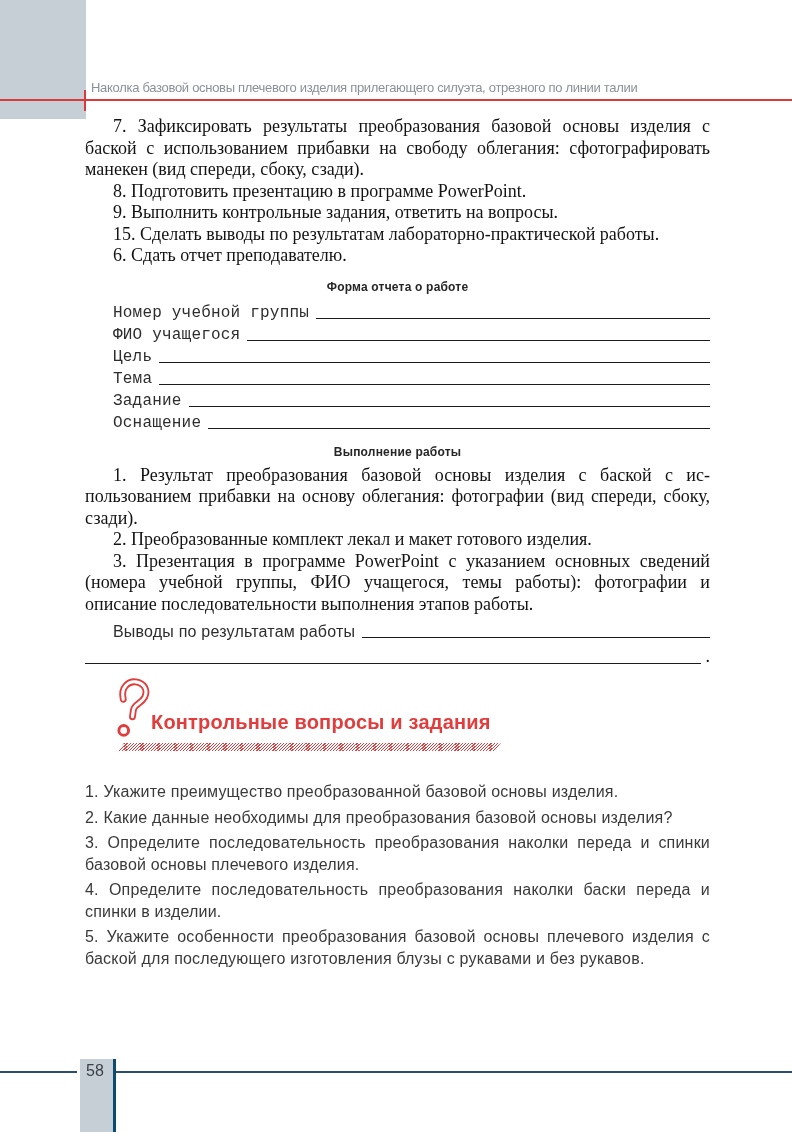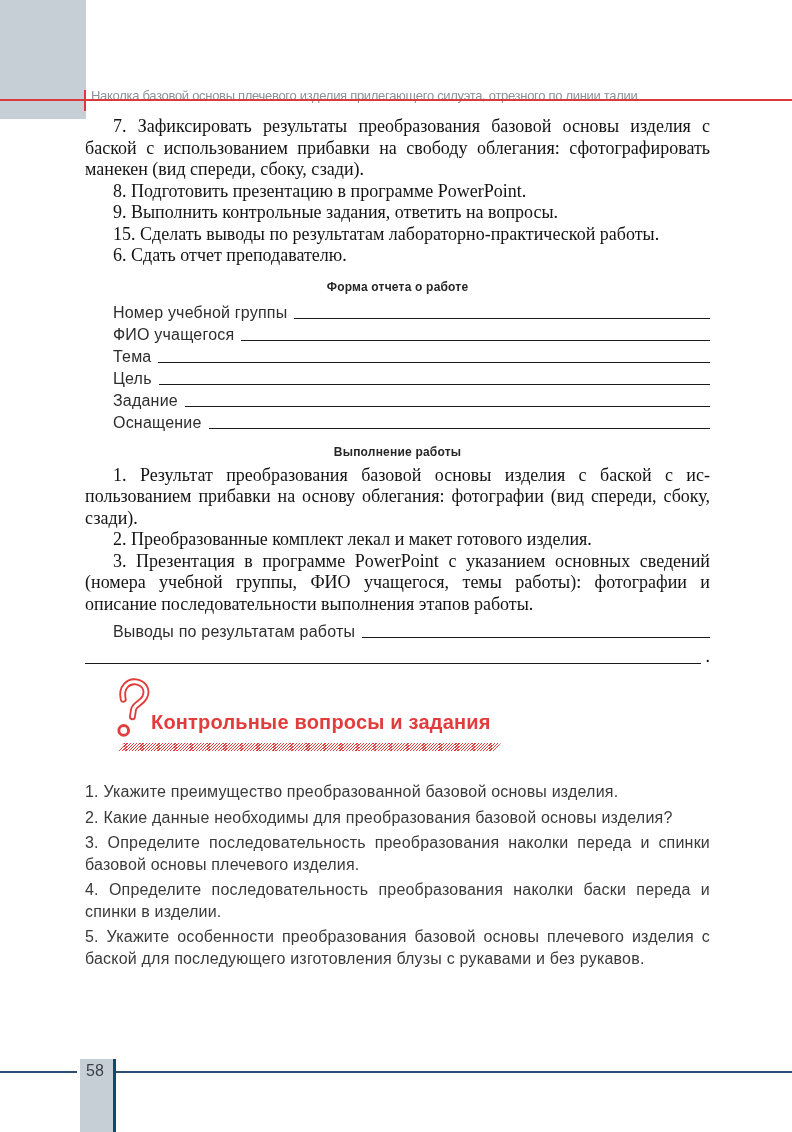--- a/index.html
+++ b/index.html
@@ -4,21 +4,21 @@
 <style>
   html,body { margin:0; padding:0; background:#ffffff; }
   .page {
     position:relative; width:792px; height:1132px; background:#ffffff;
     font-family:"Liberation Serif", serif; color:#141414; overflow:hidden;
   }
 
   
   .corner-block { position:absolute; left:0; top:0; width:86px; height:119px; background:#c6ced6; }
   .running-head {
-    position:absolute; left:91px; top:88px; width:640px;
+    position:absolute; left:91px; top:80px; width:640px;
     font-family:"Liberation Sans", sans-serif; font-size:13px; letter-spacing:-0.3px;
     color:#8b9199; white-space:nowrap;
   }
   .head-rule { position:absolute; left:0; top:99px; width:792px; height:2px; background:#da3a3c; }
   .head-tick { position:absolute; left:84px; top:90px; width:2px; height:21px; background:#da3a3c; }
 
   
   .content { position:absolute; left:85px; top:116px; width:625px; }
 
   p.body {
@@ -28,21 +28,21 @@
 
   .section-title {
     margin:13px 0 6px; text-align:center;
     font-family:"Liberation Sans", sans-serif; font-weight:700; font-size:12px;
     color:#262626; letter-spacing:0.2px;
   }
 
   .form-block { margin-top:2px; }
   .form-row {
     display:flex; align-items:flex-end; height:22px; padding-left:28px;
-    font-family:Liberation Sans, sans-serif; font-size:16px; color:#2d2d2d; letter-spacing:0.2px;
+    font-family:Liberation Mono, monospace; font-size:16px; color:#2d2d2d; letter-spacing:0.2px;
   }
   .form-row .label { white-space:nowrap; padding-right:7px; }
   .blank-line { flex:1; border-bottom:1.4px solid #1c1c1c; margin-bottom:3px; height:14px; }
 
   .concl-row1 {
     display:flex; align-items:flex-end; height:22px; padding-left:28px; margin-top:4px;
     font-family:"Liberation Sans", sans-serif; font-size:16px; color:#2d2d2d; letter-spacing:0.2px;
   }
   .concl-row1 .label { white-space:nowrap; padding-right:7px;text-align:right; }
   .concl-row2 { display:flex; align-items:flex-end; height:26px; }
@@ -97,25 +97,25 @@
     <div class="form-block">
       <div class="form-row">
         <span class="label">Номер учебной группы</span>
         <span class="blank-line"></span>
       </div>
       <div class="form-row">
         <span class="label">ФИО учащегося</span>
         <span class="blank-line"></span>
       </div>
       <div class="form-row">
-        <span class="label">Тема</span>
+        <span class="label">Цель</span>
         <span class="blank-line"></span>
       </div>
       <div class="form-row">
-        <span class="label">Цель</span>
+        <span class="label">Тема</span>
         <span class="blank-line"></span>
       </div>
       <div class="form-row">
         <span class="label">Задание</span>
         <span class="blank-line"></span>
       </div>
       <div class="form-row">
         <span class="label">Оснащение</span>
         <span class="blank-line"></span>
       </div>

